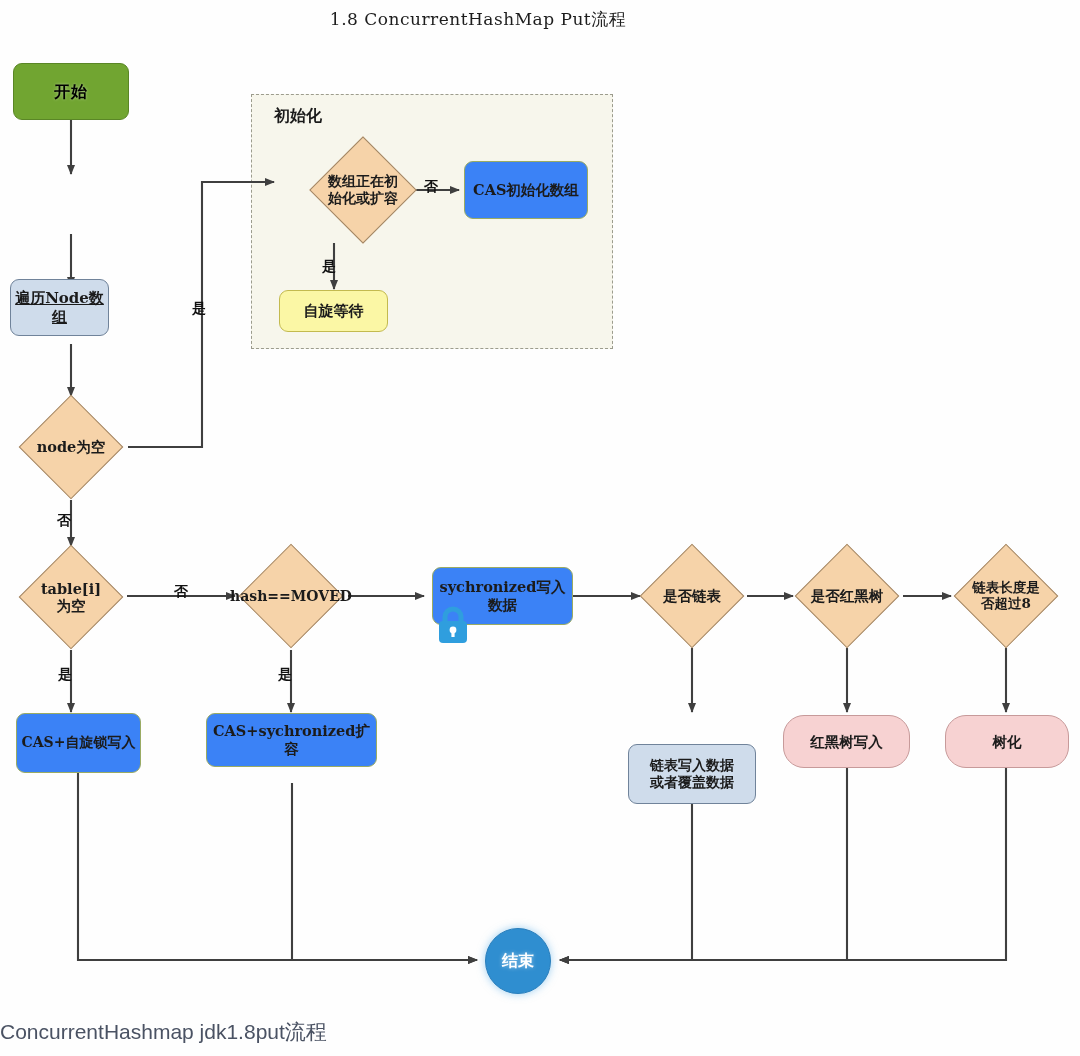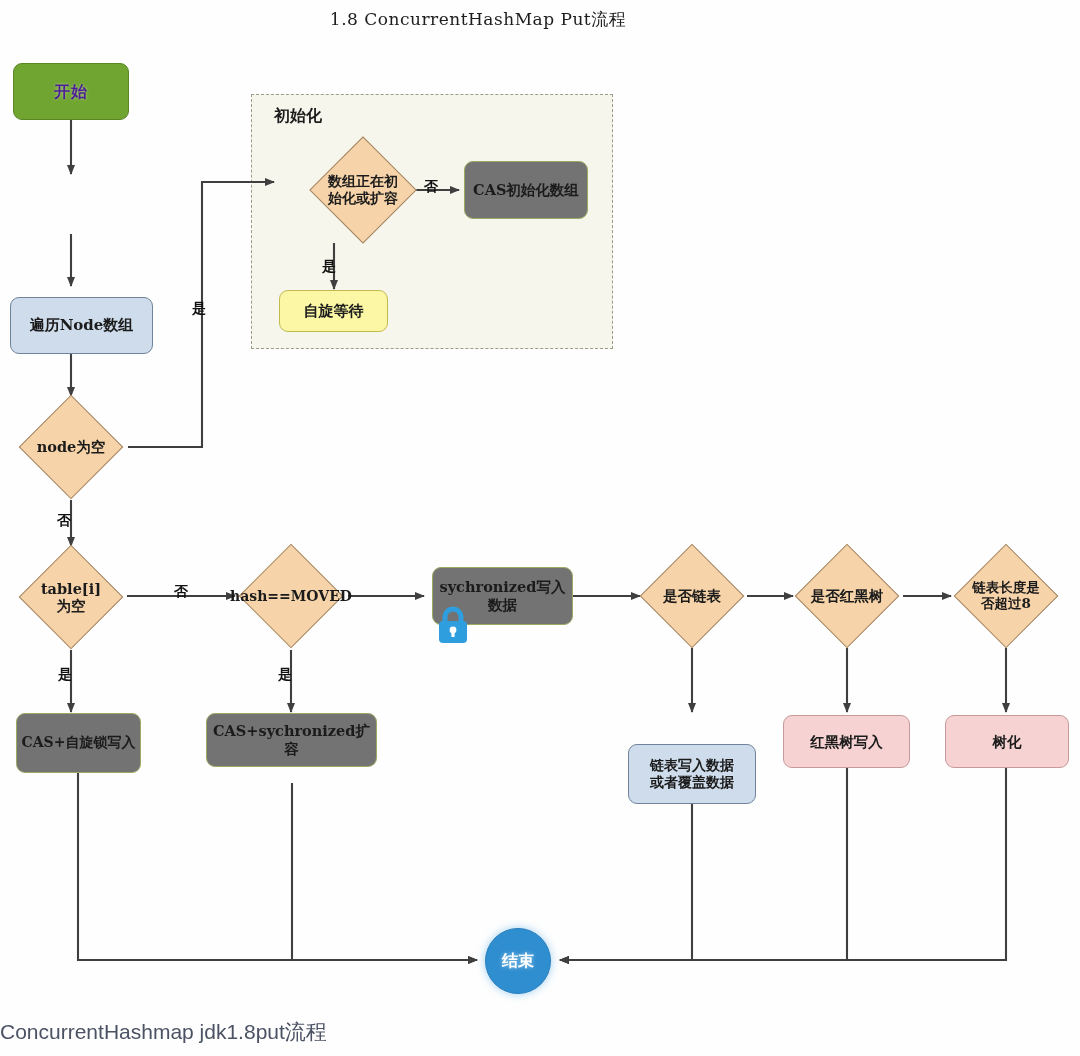--- a/index.html
+++ b/index.html
@@ -60,40 +60,41 @@
   .box {
     border-radius: 9px;
     border: 1.6px solid #6d7b86;
     font-size: 15px;
     padding: 2px 4px;
     font-family: "DejaVu Serif", "Liberation Serif", serif;
     font-weight: bold;
     color: #1b1b1b;
   }
   .box.green {
-    background: #737373;
+    background: #3b82f6;
     border-color: #9aab63;
     text-align: center;
   }
   .box.blue {
     background: #cfdceb;
     border-color: #70839a;
   }
   .box.yellow {
     background: #fbf7a5;
     border-color: #c3ba4f;
   }
   .box.pink {
     background: #f7d2d2;
     border-color: #c79a9a;
+    border-radius: 21px;
   }
   .box.start {
     background: #71a531;
     border-color: #5a8626;
-    color: #4c1d95;
+    color: #000000;
     font-size: 16px;
     letter-spacing: 1px;
     text-shadow: 0 0 3px rgba(255,255,255,.45);
   }
   .diamond-wrap { position: absolute; }
   .diamond-shape {
     position: absolute;
     left: 0; top: 0;
     width: 100%; height: 100%;
     background: #f6d3a9;
@@ -225,21 +226,21 @@
 
       <path d="M847,768 L847,960 L560,960"></path>
 
       <path d="M1006,768 L1006,960 L560,960"></path>
     </g>
   </svg>
 
   <div class="node box start" style="left:13px; top:63px; width:116px; height:57px;">开始</div>
 
 
-  <div class="node box blue" style="left:10px; top:297px; width:143px; height:57px;">遍历Node数组</div>
+  <div class="node box blue" style="left:10px; top:279px; width:99px; height:57px;text-decoration:underline;">遍历Node数组</div>
 
   <div class="diamond-wrap" style="left:34px; top:410px; width:74px; height:74px;">
     <div class="diamond-shape"></div>
     <div class="diamond-label">node为空</div>
   </div>
 
   <div class="diamond-wrap" style="left:34px; top:560px; width:74px; height:74px;">
     <div class="diamond-shape"></div>
     <div class="diamond-label">
       <div>

